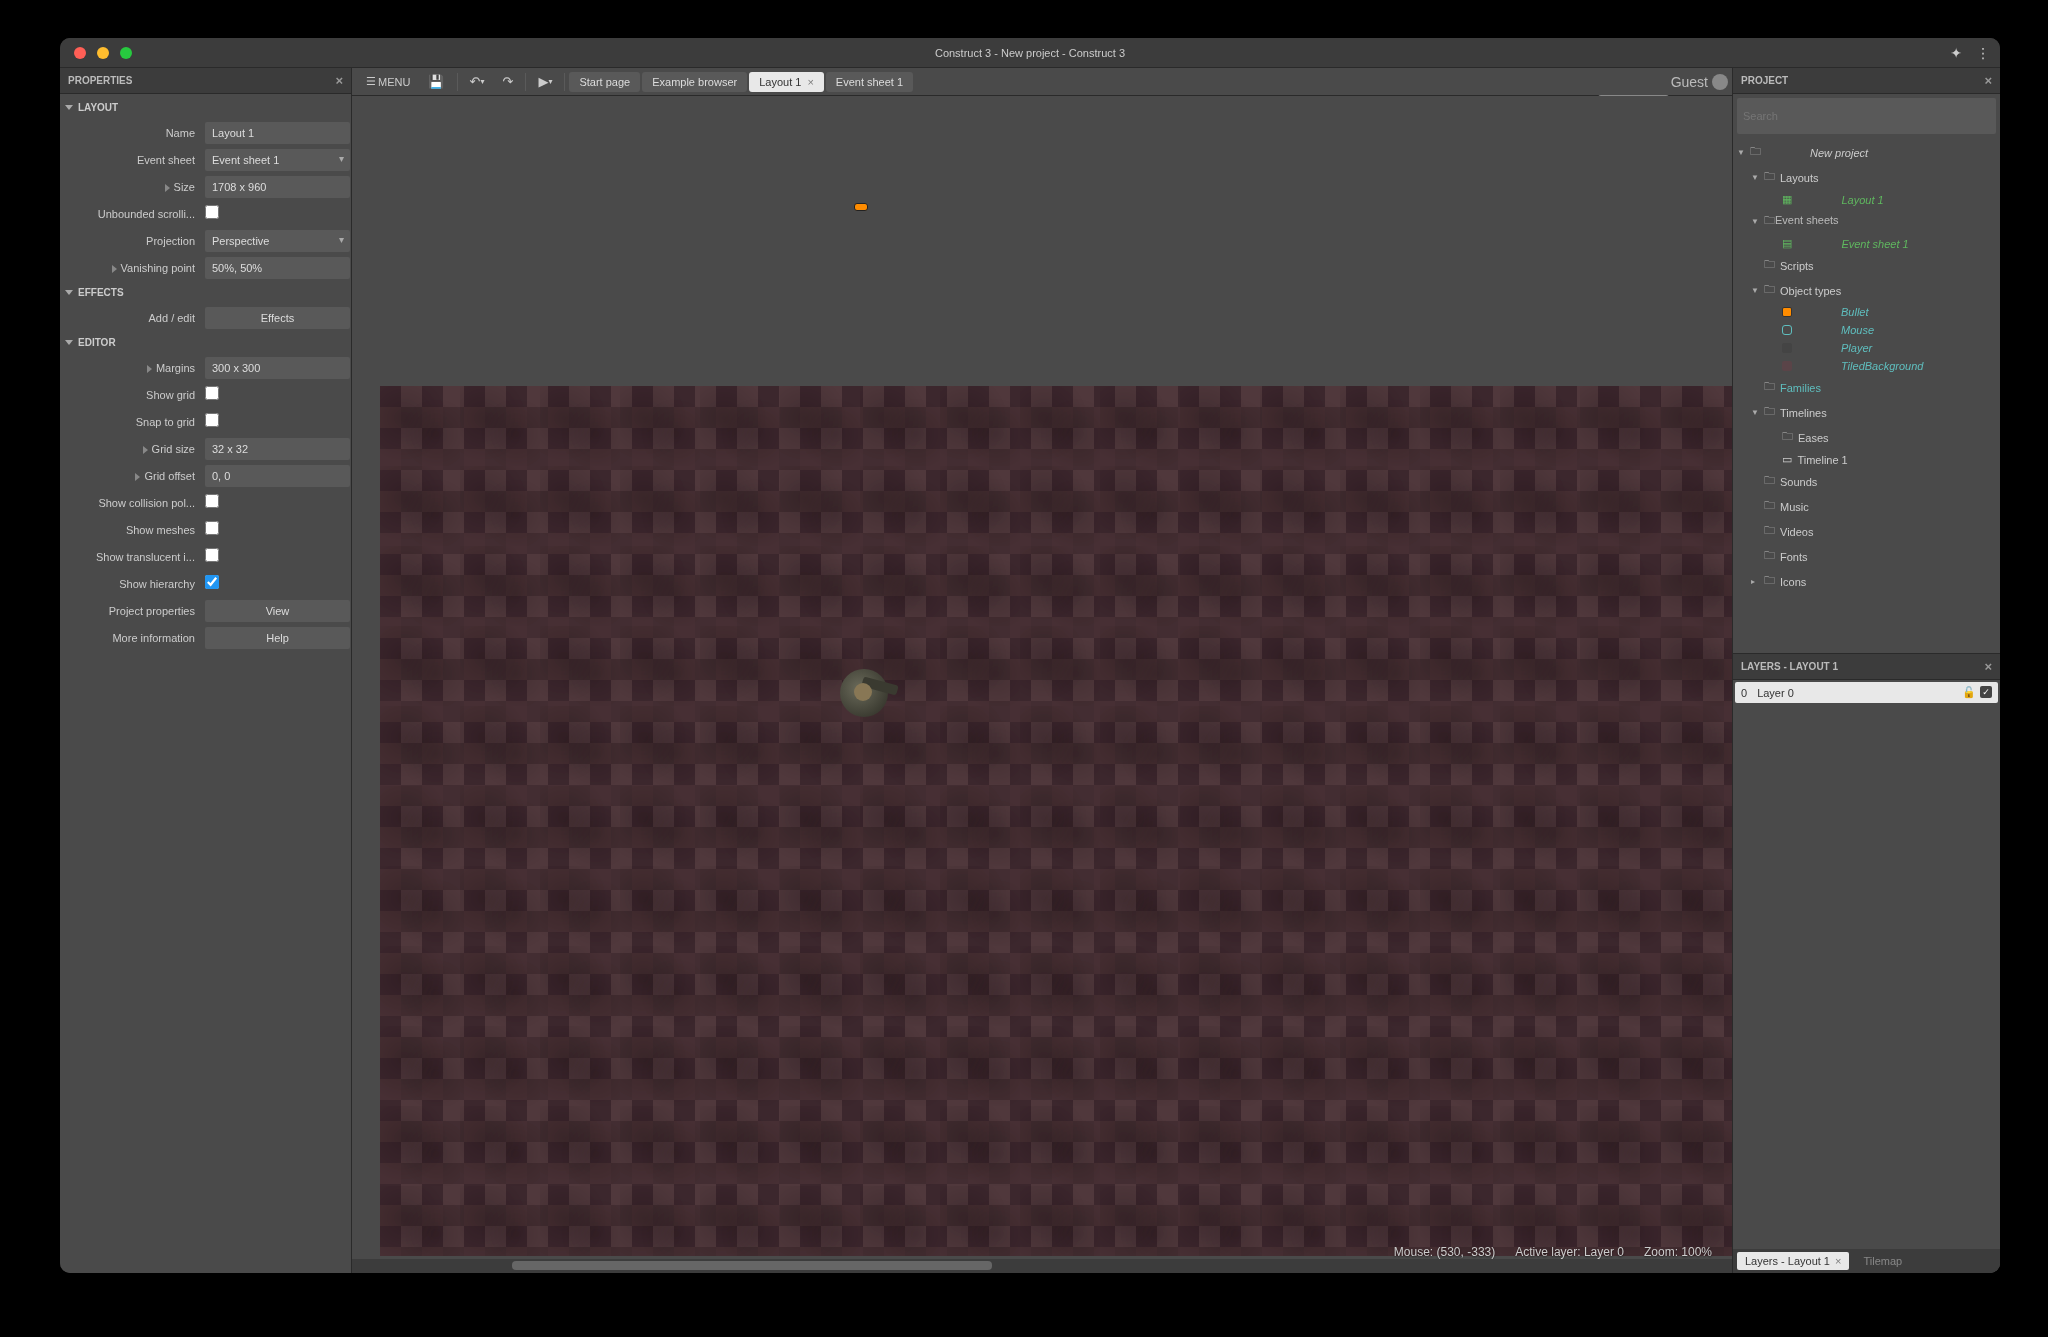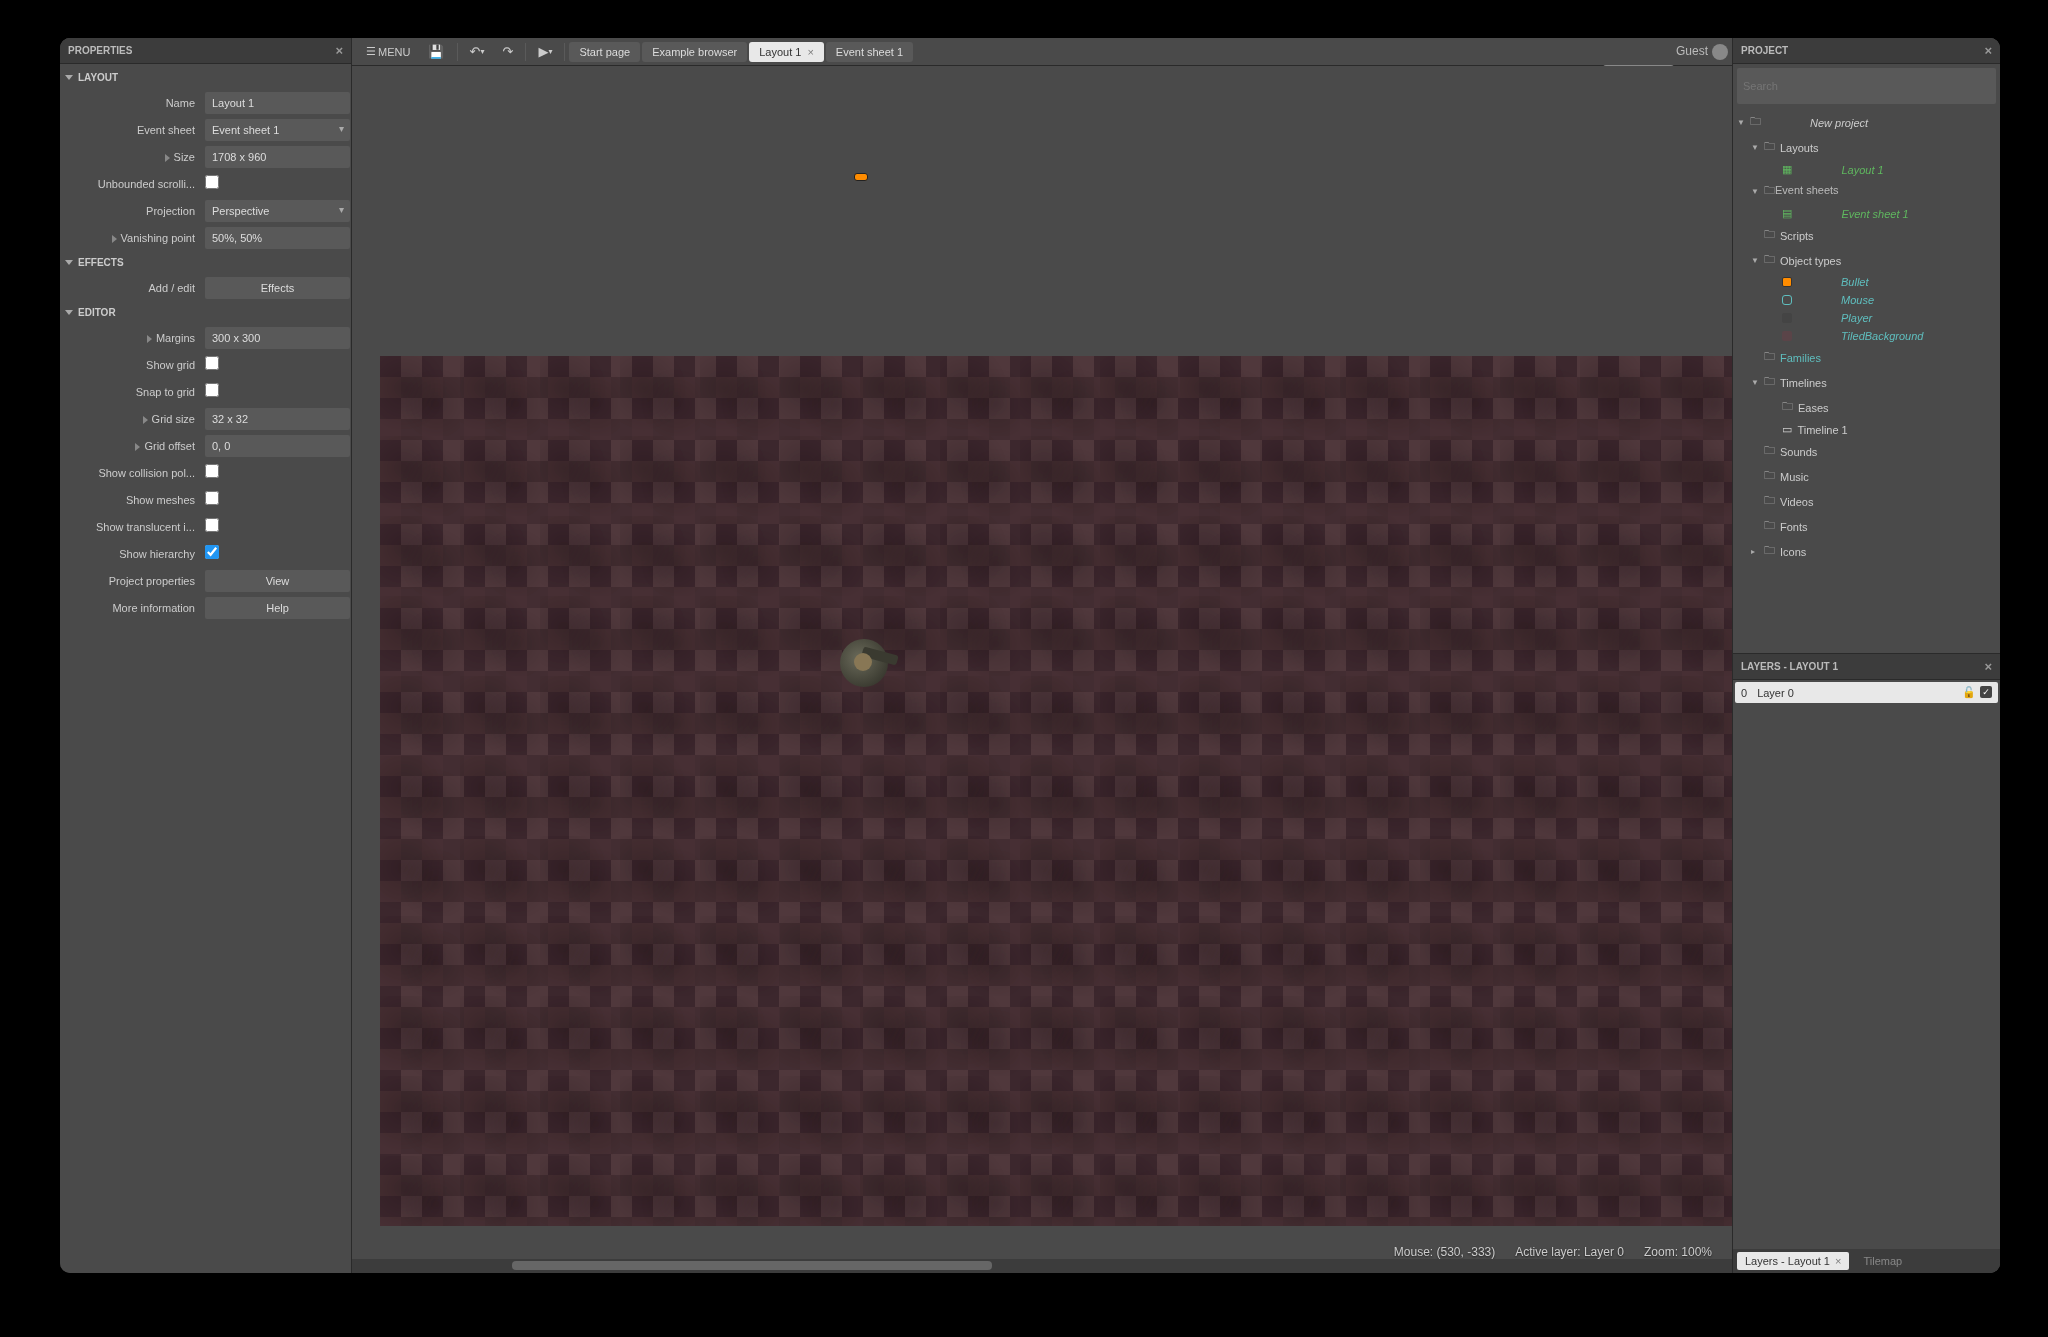--- a/index.html
+++ b/index.html
@@ -39,21 +39,21 @@
 .center { flex: 1; display: flex; flex-direction: column; background: #4a4a4a; }
 .toolbar { height: 28px; background: #4a4a4a; display: flex; align-items: center; padding: 0 4px; gap: 2px; border-bottom: 1px solid #2a2a2a; }
 .tb-btn { background: transparent; border: none; color: #ccc; font-size: 11px; padding: 4px 8px; border-radius: 3px; cursor: pointer; display: flex; align-items: center; gap: 0; }
 .tb-sep { width: 1px; height: 18px; background: #5a5a5a; margin: 0 2px; }
 .tb-icon { font-size: 13px; }
 .tab { background: #595959; color: #ddd; font-size: 11px; padding: 4px 10px; border-radius: 3px; cursor: pointer; display:flex; align-items:center; gap:6px;}
 .tab.active { background: #e8e8e8; color: #333; }
 .tab-close { color: inherit; opacity: 0.6; font-size: 11px; }
 .spacer { flex: 1; }
 .badge { background: #888; color: #222; font-size: 10px; padding: 3px 7px; border-radius: 3px; font-weight: 600; margin-top: 44px;}
-.guest { color: #bbb; font-size: 12px; display: flex; align-items: flex-start; gap: 4px; }
+.guest { color: #bbb; font-size: 14px; display: flex; align-items: flex-end; gap: 4px; }
 .avatar { width: 16px; height: 16px; border-radius: 50%; background: #888; }
 
 .canvas-area { flex: 1; position: relative; background: #4a4a4a; overflow: hidden; }
 .canvas-bg { position: absolute; left: 28px; top: 290px; right: 0; height: 870px; background: repeating-conic-gradient(from 0deg at 50% 50%, #5a4448 0deg 90deg, #4e3a3e 90deg 180deg, #523c40 180deg 270deg, #48343a 270deg 360deg); background-size: 42px 42px; filter: contrast(1.15) brightness(0.95); }
 .canvas-bg::before { content:""; position:absolute; inset:0; background: radial-gradient(circle at 30% 40%, rgba(0,0,0,0.15), transparent 60%), radial-gradient(circle at 70% 60%, rgba(0,0,0,0.12), transparent 50%); background-size: 80px 80px; }
 .sprite-bullet { position: absolute; left: 502px; top: 107px; width: 14px; height: 8px; background: #ff8c00; border-radius: 3px; border:1px solid #222;}
 .sprite-player { position: absolute; left: 480px; top: 565px; width: 64px; height: 64px; }
 .player-body { position:absolute; inset:8px; background: radial-gradient(circle at 40% 40%, #6a6a5a, #2a2a22); border-radius: 50%; }
 .player-arm { position:absolute; left:30px; top:20px; width:36px; height:10px; background:#3a3a30; border-radius:3px; transform:rotate(15deg);}
 .player-head { position:absolute; left:22px; top:22px; width:18px;height:18px;background:#887755;border-radius:50%;}
@@ -91,20 +91,32 @@
 .btab { background:#e8e8e8; color:#333; font-size:11px; padding:3px 8px; border-radius:2px; display:flex;align-items:center;gap:5px;}
 .btab-inactive { color:#888; font-size:11px; padding:3px 12px;}
 .hamburger { display:inline-block; width:14px; }
 .hamburger::before { content:"☰"; }
 </style>
 </head>
 <body>
 
 <div class="window">
 
+  <div class="titlebar">
+    <div class="traffic">
+      <span class="tl-close"></span>
+      <span class="tl-min"></span>
+      <span class="tl-max"></span>
+    </div>
+    <div class="title-text">Construct 3 - New project - Construct 3</div>
+    <div class="title-icons">
+      <span>✦</span>
+      <span>⋮</span>
+    </div>
+  </div>
 
   <div class="body">
 
     <div class="properties">
       <div class="panel-header">
         <span>PROPERTIES</span>
         <span class="panel-close">×</span>
       </div>
       <div class="prop-body">
 

